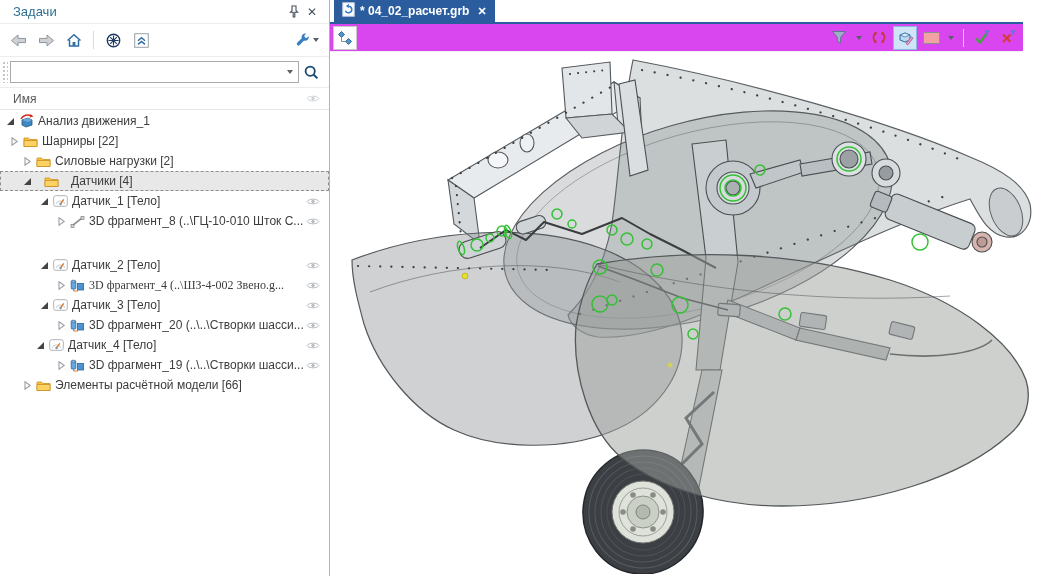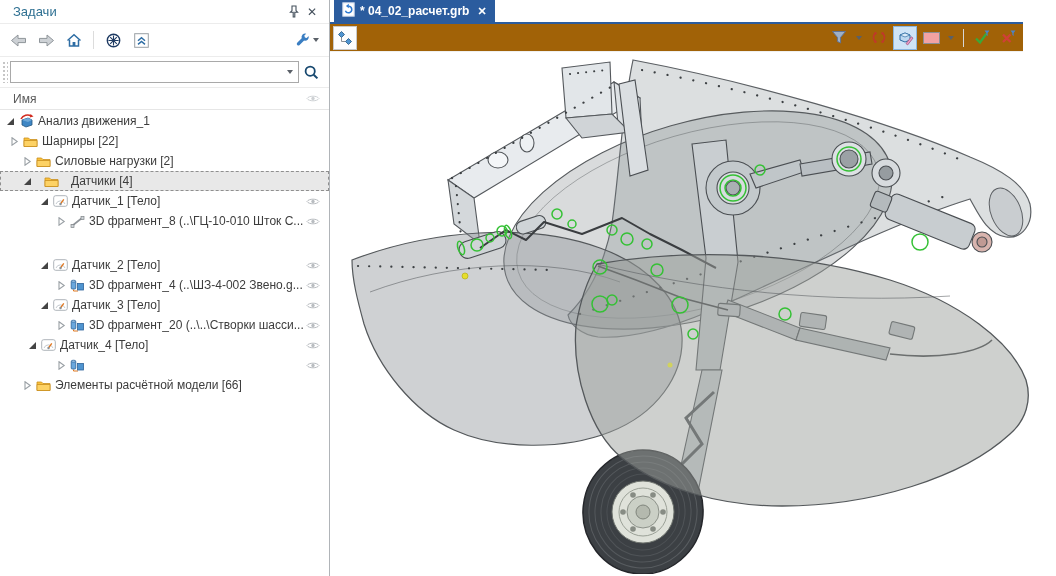--- a/index.html
+++ b/index.html
@@ -41,21 +41,21 @@
   .tree { flex:1; overflow:hidden; padding-top:1px; }
   .trow { height:20px; display:flex; align-items:center; font-size:12px; color:#3c3c3c;
           white-space:nowrap; }
   .trow.sel { background:#e8e8e8; outline:1px dashed #8f8f8f; outline-offset:-1px;gap:8px; }
   .twisty { width:13px; display:flex; align-items:center; justify-content:center; flex:none; }
   .ticon { width:19px; display:flex; align-items:center; justify-content:center; flex:none; }
   .tlabel { margin-left:2px; overflow:hidden; }
   .teye { margin-left:auto; margin-right:9px; display:flex; align-items:center; flex:none; }
 
   
-  .main { flex:1; display:flex; flex-direction:column; background:#a16207; min-width:0; }
+  .main { flex:1; display:flex; flex-direction:column; background:#d946ef; min-width:0; }
   .tabstrip { height:24px; background:#fff; border-bottom:2px solid #2b5c9e;
               display:flex; align-items:flex-end; padding-left:4px; }
   .tab { height:22px; background:#2b5c9e; color:#fff; display:flex; align-items:center;
          gap:5px; padding:0 8px; font-size:12px; font-weight:bold; }
   .tab-close { font-size:11px; font-weight:bold; margin-left:3px; }
   .vp-toolbar { height:28px; display:flex; align-items:center; justify-content:space-between;
                 padding:0 3px; border-bottom:1px solid #f0f0f0; }
   .vpt-left { display:flex; align-items:center; }
   .vpt-right { display:flex; align-items:center; gap:2px; }
   .vp-btn { width:24px; height:24px; display:flex; align-items:center; justify-content:center;
@@ -268,21 +268,21 @@
             </svg>
           </span>
           <span class="tlabel">Датчик_2 [Тело]</span>
           <span class="teye">
             <svg width="14" height="9" viewBox="0 0 14 9">
               <path d="M1,4.5 C3,1.4 11,1.4 13,4.5 C11,7.6 3,7.6 1,4.5 Z" fill="none" stroke="#b9bdc1" stroke-width="1"></path>
               <circle cx="7" cy="4.5" r="1.7" fill="#b9bdc1"></circle>
             </svg>
           </span>
         </div>
-        <div class="trow" style="padding-left: 55px;">
+        <div class="trow" style="padding-left: 55px; font-family: Liberation Serif, serif;">
           <span class="twisty">
             <svg width="9" height="9" viewBox="0 0 9 9">
               <polygon points="2,0.8 7.2,4.5 2,8.2" fill="none" stroke="#9aa0a5" stroke-width="1.1"></polygon>
             </svg>
           </span>
           <span class="ticon">
             <svg width="15" height="13" viewBox="0 0 15 13">
               <path d="M3.5,10.5 L3.5,12 L8,12" fill="none" stroke="#e07820" stroke-width="1"></path>
               <rect x="1.2" y="2" width="4.6" height="8" rx="1" fill="#6aa7dd" stroke="#2d6399" stroke-width="0.8"></rect>
               <ellipse cx="3.5" cy="2.2" rx="2.3" ry="1" fill="#a8cdee" stroke="#2d6399" stroke-width="0.7"></ellipse>
@@ -334,21 +334,21 @@
             </svg>
           </span>
           <span class="tlabel">3D фрагмент_20 (..\..\Створки шасси...</span>
           <span class="teye">
             <svg width="14" height="9" viewBox="0 0 14 9">
               <path d="M1,4.5 C3,1.4 11,1.4 13,4.5 C11,7.6 3,7.6 1,4.5 Z" fill="none" stroke="#b9bdc1" stroke-width="1"></path>
               <circle cx="7" cy="4.5" r="1.7" fill="#b9bdc1"></circle>
             </svg>
           </span>
         </div>
-        <div class="trow" style="padding-left: 26px;">
+        <div class="trow" style="padding-left: 34px;">
           <span class="twisty">
             <svg width="9" height="9" viewBox="0 0 9 9">
               <polygon points="8,1 8,8 1,8" fill="#444"></polygon>
             </svg>
           </span>
           <span class="ticon">
             <svg width="15" height="12" viewBox="0 0 15 12">
               <rect x="0.7" y="0.7" width="13.6" height="10.6" rx="2" fill="#fff" stroke="#a6adb3" stroke-width="0.9"></rect>
               <path d="M3,9 A4.8,4.8 0 0 1 12,9" fill="none" stroke="#c4cad0" stroke-width="1"></path>
               <line x1="7.5" y1="9" x2="10.8" y2="4.4" stroke="#e0761e" stroke-width="1.3"></line>
@@ -370,20 +370,21 @@
             </svg>
           </span>
           <span class="ticon">
             <svg width="15" height="13" viewBox="0 0 15 13">
               <path d="M3.5,10.5 L3.5,12 L8,12" fill="none" stroke="#e07820" stroke-width="1"></path>
               <rect x="1.2" y="2" width="4.6" height="8" rx="1" fill="#6aa7dd" stroke="#2d6399" stroke-width="0.8"></rect>
               <ellipse cx="3.5" cy="2.2" rx="2.3" ry="1" fill="#a8cdee" stroke="#2d6399" stroke-width="0.7"></ellipse>
               <rect x="7.5" y="4.5" width="6" height="6.5" fill="#4f94d0" stroke="#2d6399" stroke-width="0.8"></rect>
             </svg>
           </span>
+          <span class="tlabel">3D фрагмент_19 (..\..\Створки шасси...</span>
           <span class="teye">
             <svg width="14" height="9" viewBox="0 0 14 9">
               <path d="M1,4.5 C3,1.4 11,1.4 13,4.5 C11,7.6 3,7.6 1,4.5 Z" fill="none" stroke="#b9bdc1" stroke-width="1"></path>
               <circle cx="7" cy="4.5" r="1.7" fill="#b9bdc1"></circle>
             </svg>
           </span>
         </div>
         <div class="trow" style="padding-left: 21px;">
           <span class="twisty">
             <svg width="9" height="9" viewBox="0 0 9 9">

